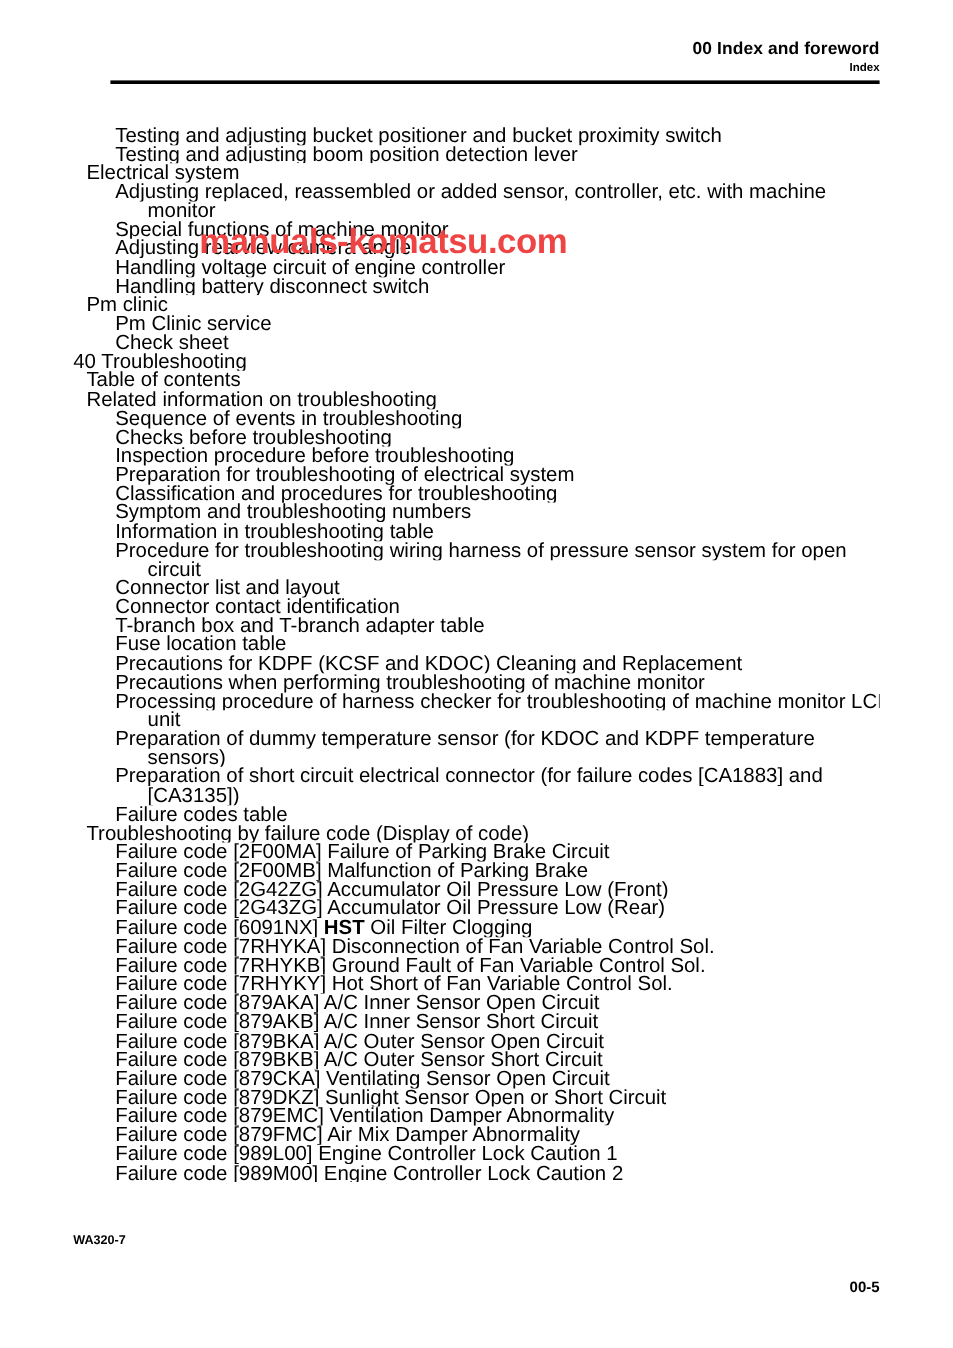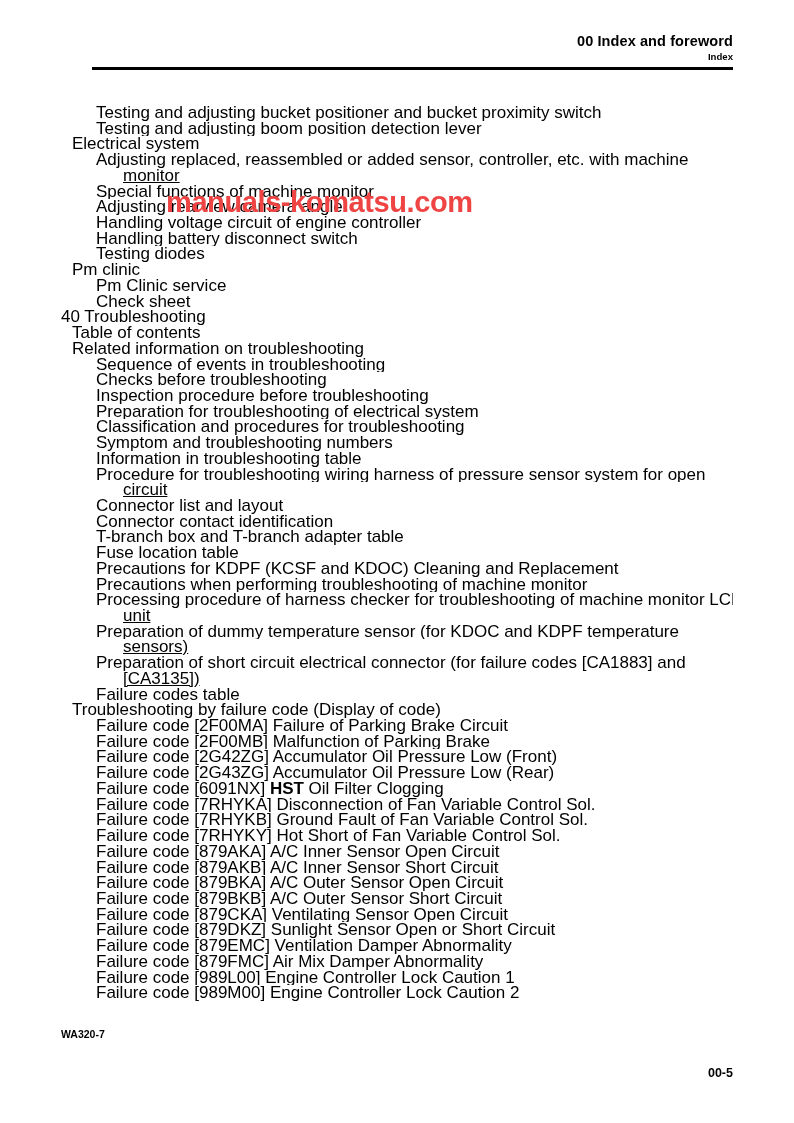--- a/index.html
+++ b/index.html
@@ -96,21 +96,21 @@
     padding-left: 2px;
     min-width: 40px;
   }
   
   .toc-row.nolead .leader::before { content: ""; }
   .toc-row.nolead .page { visibility: hidden; }
 
   .lvl0 { padding-left: 0px; }
   .lvl1 { padding-left: 11px; }
   .lvl2 { padding-left: 35px; }
-  .lvl3 { padding-left: 62px; text-decoration: underline; }
+  .lvl3 { padding-left: 62px; }
 
   
   .watermark {
     position: absolute;
     left: 166px;
     top: 186px;
     font-size: 29px;
     font-weight: bold;
     color: #ef4444;
     letter-spacing: -0.4px;
@@ -186,25 +186,20 @@
       <div class="toc-row lvl2">
         <span class="label">Handling voltage circuit of engine controller</span>
         <span class="leader"></span>
         <span class="page">30-177</span>
       </div>
       <div class="toc-row lvl2">
         <span class="label">Handling battery disconnect switch</span>
         <span class="leader"></span>
         <span class="page">30-178</span>
       </div>
-      <div class="toc-row lvl2">
-        <span class="label">Testing diodes</span>
-        <span class="leader"></span>
-        <span class="page">30-179</span>
-      </div>
       <div class="toc-row lvl1">
         <span class="label">Pm clinic</span>
         <span class="leader"></span>
         <span class="page">30-180</span>
       </div>
       <div class="toc-row lvl2">
         <span class="label">Pm Clinic service</span>
         <span class="leader"></span>
         <span class="page">30-180</span>
       </div>

